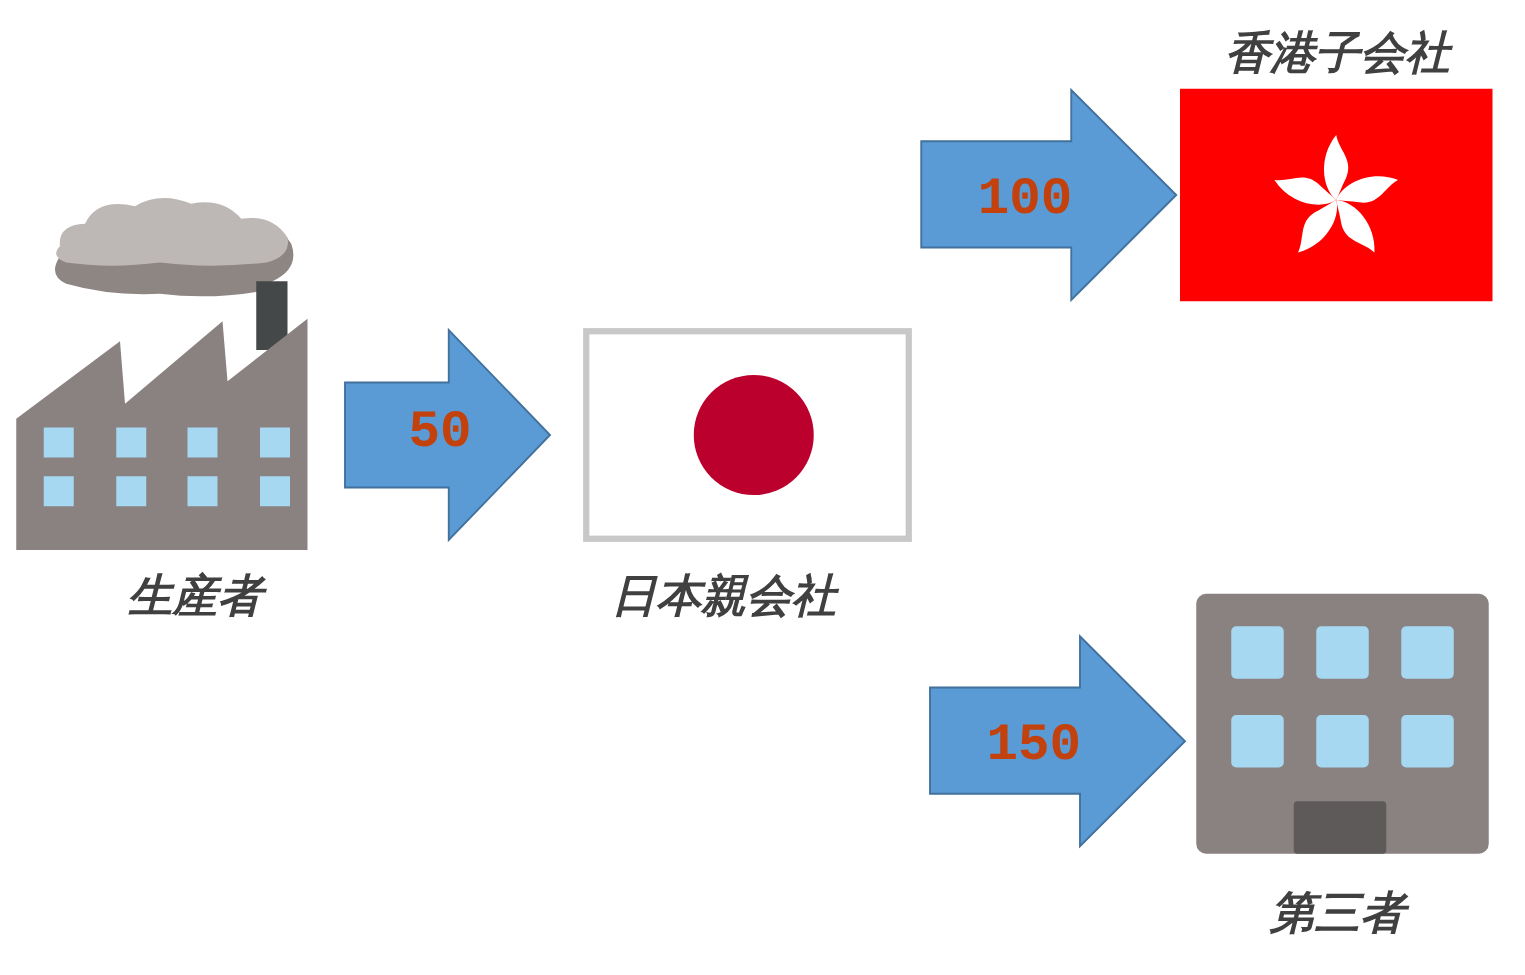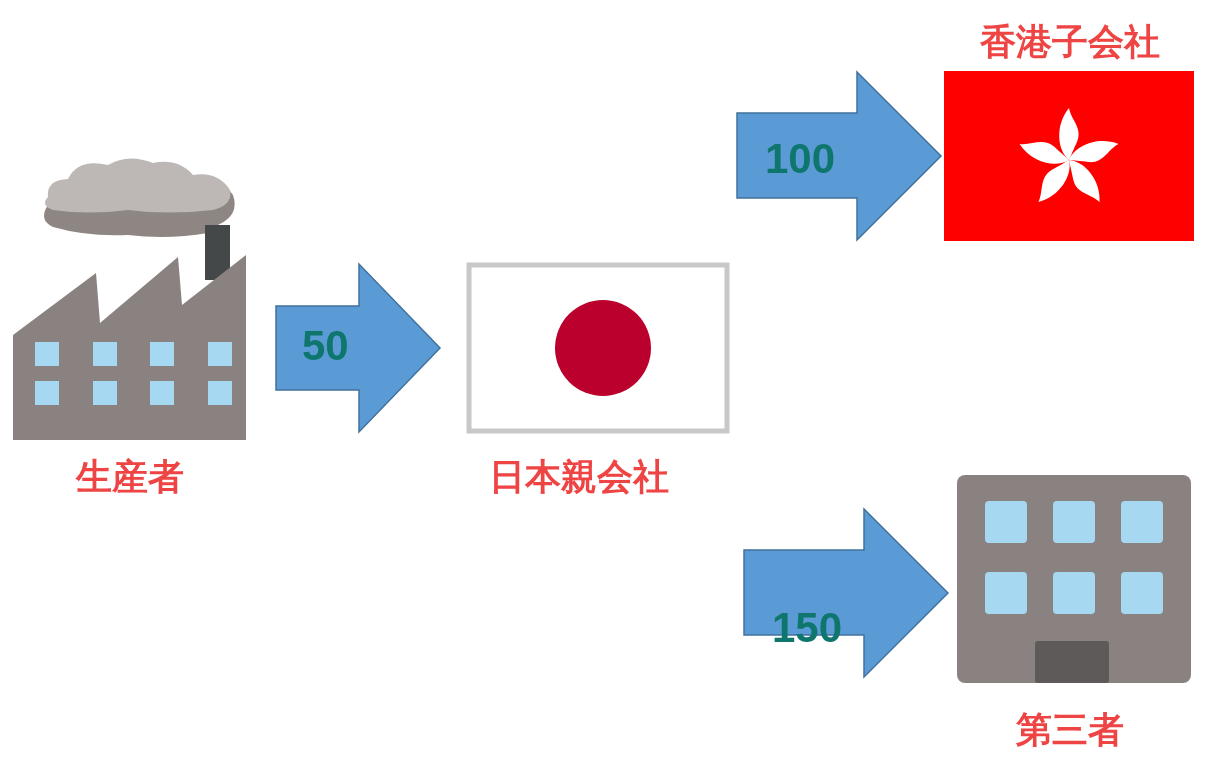--- a/index.html
+++ b/index.html
@@ -1,20 +1,20 @@
 <!DOCTYPE html>
 <html><head>
 <meta charset="utf-8">
 <style>
   html,body{margin:0;padding:0;background:#ffffff;}
   body{width:1220px;height:780px;position:relative;overflow:hidden;font-family:"DejaVu Sans",sans-serif;}
   .abs{position:absolute;}
-  .label{position:absolute;font-weight:bold;font-size:36px;color:#ef4444;text-align:center;white-space:nowrap;}
+  .label{position:absolute;font-weight:bold;font-size:36px;color:#404040;text-align:center;white-space:nowrap;font-style:italic;}
   .arrow{position:absolute;}
-  .arrow-text{position:absolute;color:#0f766e;font-weight:bold;font-size:42px;font-family:Liberation Sans, sans-serif;}
+  .arrow-text{position:absolute;color:#c2410c;font-weight:bold;font-size:42px;font-family:Liberation Mono, monospace;text-align:center;}
 </style>
 </head>
 <body>
 
 <svg class="abs" style="left:8px;top:155px" width="245" height="285" viewBox="0 0 245 285">
 
   <g>
     <path d="M40 50 Q38 30 60 28 Q70 5 100 12 Q120 0 145 10 Q170 5 185 22 Q210 18 225 40 Q232 60 210 70 L200 78 Q160 85 120 80 Q80 82 45 72 Q30 65 40 50 Z" fill="#8e8683"></path>
     <path d="M40 42 Q38 25 60 24 Q70 3 100 10 Q120 -2 145 8 Q170 3 185 20 Q210 16 222 35 Q225 50 205 55 Q160 60 120 55 Q80 60 45 55 Q32 50 40 42 Z" fill="#bdb8b5"></path>
   </g>
@@ -26,21 +26,21 @@
     <rect x="27" y="187" width="24" height="24"></rect>
       <rect x="85" y="187" width="24" height="24"></rect>
       <rect x="142" y="187" width="24" height="24"></rect>
       <rect x="200" y="187" width="24" height="24"></rect>
     <rect x="27" y="226" width="24" height="24"></rect>
       <rect x="85" y="226" width="24" height="24"></rect>
       <rect x="142" y="226" width="24" height="24"></rect>
       <rect x="200" y="226" width="24" height="24"></rect>
   </g>
 </svg>
-<div class="label" style="left:50px;top:453px;width:160px;">生産者</div>
+<div class="label" style="left:50px;top:453px;width:160px;text-align:right;">生産者</div>
 
 <svg class="arrow" style="left:274px;top:262px" width="170" height="172" viewBox="0 0 170 172">
   <polygon points="2,44 85,44 85,2 166,86 85,170 85,128 2,128" fill="#5b9bd5" stroke="#41719c" stroke-width="1.5"></polygon>
 </svg>
 <div class="arrow-text" style="left:302px;top:322px;width:100px;">50</div>
 
 <svg class="abs" style="left:466px;top:262px" width="264" height="172" viewBox="0 0 264 172">
   <rect x="3" y="3" width="258" height="166" fill="#ffffff" stroke="#c8c8c8" stroke-width="5"></rect>
   <circle cx="137" cy="86" r="48" fill="#bc002d"></circle>
 </svg>
@@ -69,21 +69,21 @@
       </g>
     <g transform="rotate(288)">
         <path d="M0 0 C-12 -10 -14 -35 0 -52 C2 -40 14 -32 8 -18 C4 -10 2 -4 0 0 Z"></path>
       </g>
   </g>
 </svg>
 
 <svg class="arrow" style="left:742px;top:507px" width="210" height="172" viewBox="0 0 210 172">
   <polygon points="2,43 122,43 122,2 206,86 122,170 122,128 2,128" fill="#5b9bd5" stroke="#41719c" stroke-width="1.5"></polygon>
 </svg>
-<div class="arrow-text" style="left:772px;top:572px;width:110px;margin-top:32px;">150</div>
+<div class="arrow-text" style="left:772px;top:572px;width:110px;">150</div>
 
 <svg class="abs" style="left:955px;top:473px" width="238" height="212" viewBox="0 0 238 212">
   <rect x="2" y="2" width="234" height="208" rx="8" fill="#8a8280"></rect>
   <g fill="#a6d8f2">
     <rect x="30" y="28" width="42" height="42" rx="4"></rect>
       <rect x="98" y="28" width="42" height="42" rx="4"></rect>
       <rect x="166" y="28" width="42" height="42" rx="4"></rect>
     <rect x="30" y="99" width="42" height="42" rx="4"></rect>
       <rect x="98" y="99" width="42" height="42" rx="4"></rect>
       <rect x="166" y="99" width="42" height="42" rx="4"></rect>

